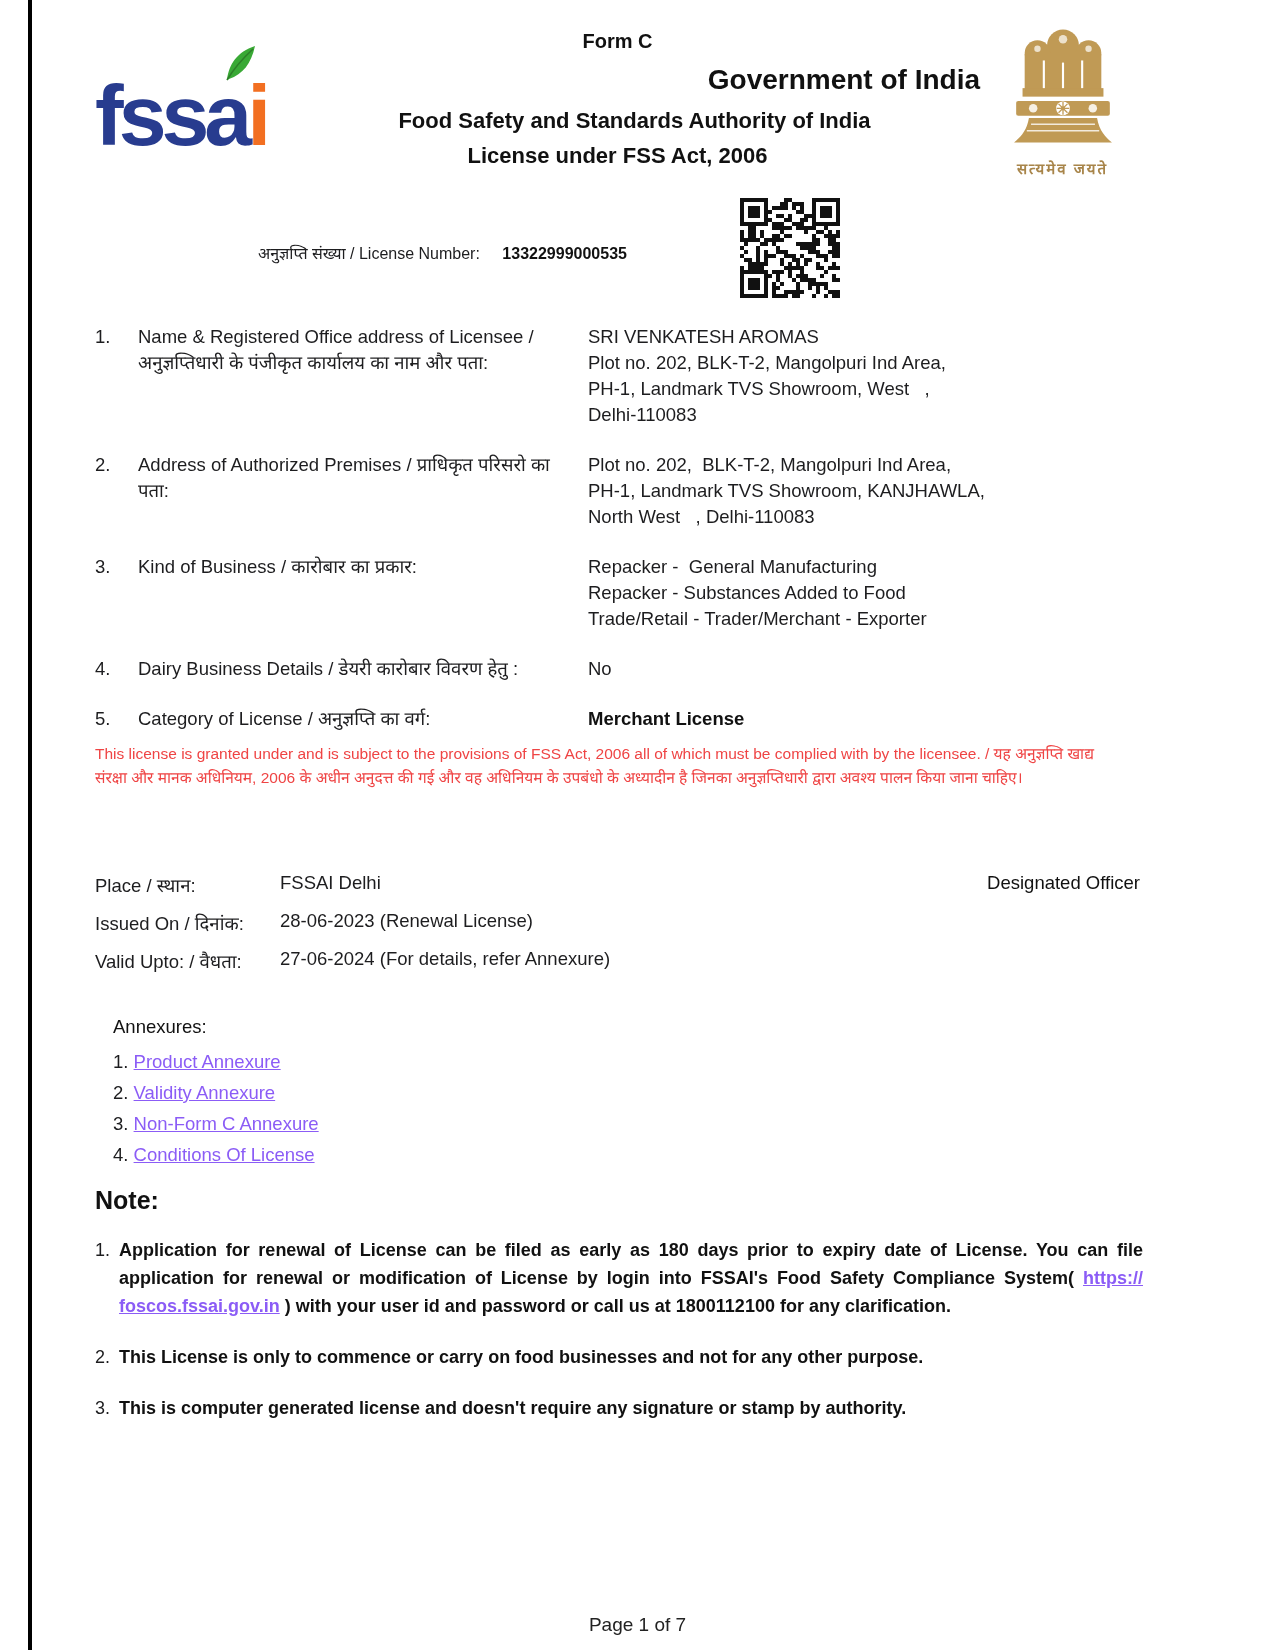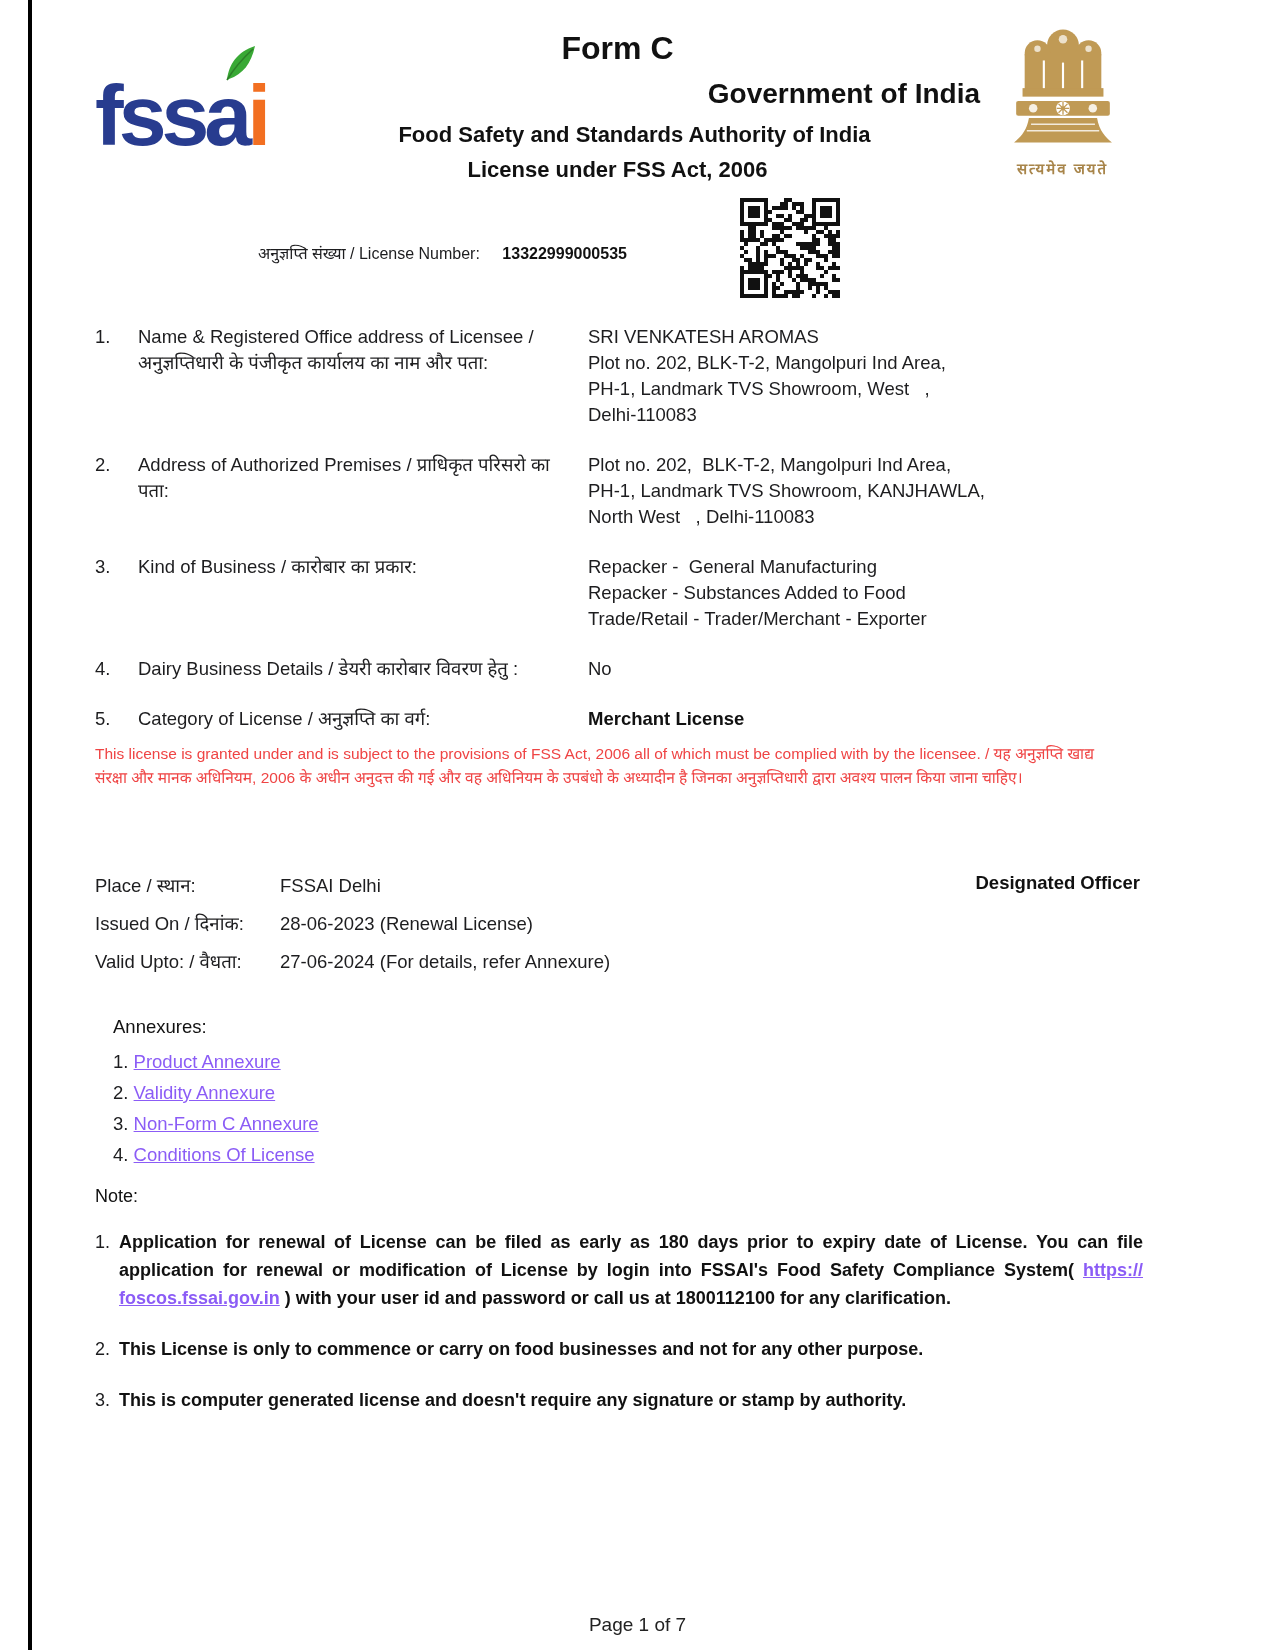--- a/index.html
+++ b/index.html
@@ -12,21 +12,21 @@
   .left-border { position:absolute; left:28px; top:0; bottom:0; width:4px; background:#000; }
 
   
   .header { position:absolute; left:95px; top:20px; width:1045px; height:185px; }
   .logo { position:absolute; left:0; top:6px; width:175px; height:170px; }
   .logo-text { font-size:86px; font-weight:bold; letter-spacing:-5px; line-height:1; position:relative; top:46px; }
   .logo-blue { color:#283c8f; }
   .logo-orange { color:#f26f21; }
   .logo-leaf { position:absolute; left:124px; top:18px; }
   .titles { position:absolute; left:160px; right:160px; top:10px; text-align:center; color:#111; }
-  .t1 { font-size:32px; font-weight:bold; margin-bottom:11px; }
+  .t1 { font-size:20px; font-weight:bold; margin-bottom:11px; }
   .t2 { font-size:28px; font-weight:bold; margin-bottom:12px;text-align:right; }
   .t3 { font-size:22px; font-weight:bold; margin-bottom:9px;margin-left:34px; }
   .t4 { font-size:22px; font-weight:bold; }
   .emblem { position:absolute; right:-10px; top:0; width:175px; text-align:center; }
   .emblem-caption { color:#a8854a; font-size:15px; font-weight:bold; letter-spacing:2px; margin-top:2px; }
 
   
   .license-row { position:absolute; left:258px; top:242px; font-size:16px; }
   .license-number { font-weight:bold; margin-left:18px; color:#111; }
   .qr { position:absolute; left:740px; top:198px; width:100px; height:100px; }
@@ -37,33 +37,33 @@
   .field-no { width:43px; font-size:18.5px; line-height:26px; }
   .field-label { width:450px; padding-right:24px; font-size:18.5px; line-height:26px; }
   .field-value { flex:1; font-size:18.5px; line-height:26px; white-space:pre-wrap; }
   .bold { font-weight:bold; color:#111; }
 
   
   .provision { position:absolute; left:95px; top:742px; width:1000px; font-size:15.5px; line-height:1.55; color:#ef4444; }
 
   
   .issue { position:absolute; left:95px; top:872px; width:1045px; font-size:18.5px; }
-  .issue-row { display:flex; margin-bottom:13px;align-items:flex-end; }
+  .issue-row { display:flex; margin-bottom:13px; }
   .issue-label { width:185px; }
-  .officer { position:absolute; right:0; top:0; font-weight:bold; color:#111; }
+  .officer { position:absolute; right:0; top:0; font-weight:normal; color:#111; }
 
   
   .annexures { position:absolute; left:113px; top:1016px; font-size:18.5px; }
   .annex-title { font-weight:normal; color:#111; margin-bottom:13px; }
   .annex-item { margin-bottom:9px; }
   a.link { color:#8b5cf6; text-decoration:underline; cursor:pointer; }
 
   
   .notes { position:absolute; left:95px; top:1186px; width:1048px; }
-  .note-title { font-weight:normal; font-size:18px; color:#111; margin-bottom:22px; }
+  .note-title { font-weight:bold; font-size:25px; color:#111; margin-bottom:22px; }
   .note-item { display:flex; margin-bottom:23px; }
   .note-no { width:24px; font-size:18px; line-height:1.55; flex:none; }
   .note-text { flex:1; font-size:18px; line-height:1.55; font-weight:bold; color:#111; text-align:justify; }
   .note-text a.link { font-weight:bold; }
 
   .footer { position:absolute; left:0; right:0; bottom:14px; text-align:center; font-size:19px; color:#222; }
 </style>
 </head>
 <body>
 

